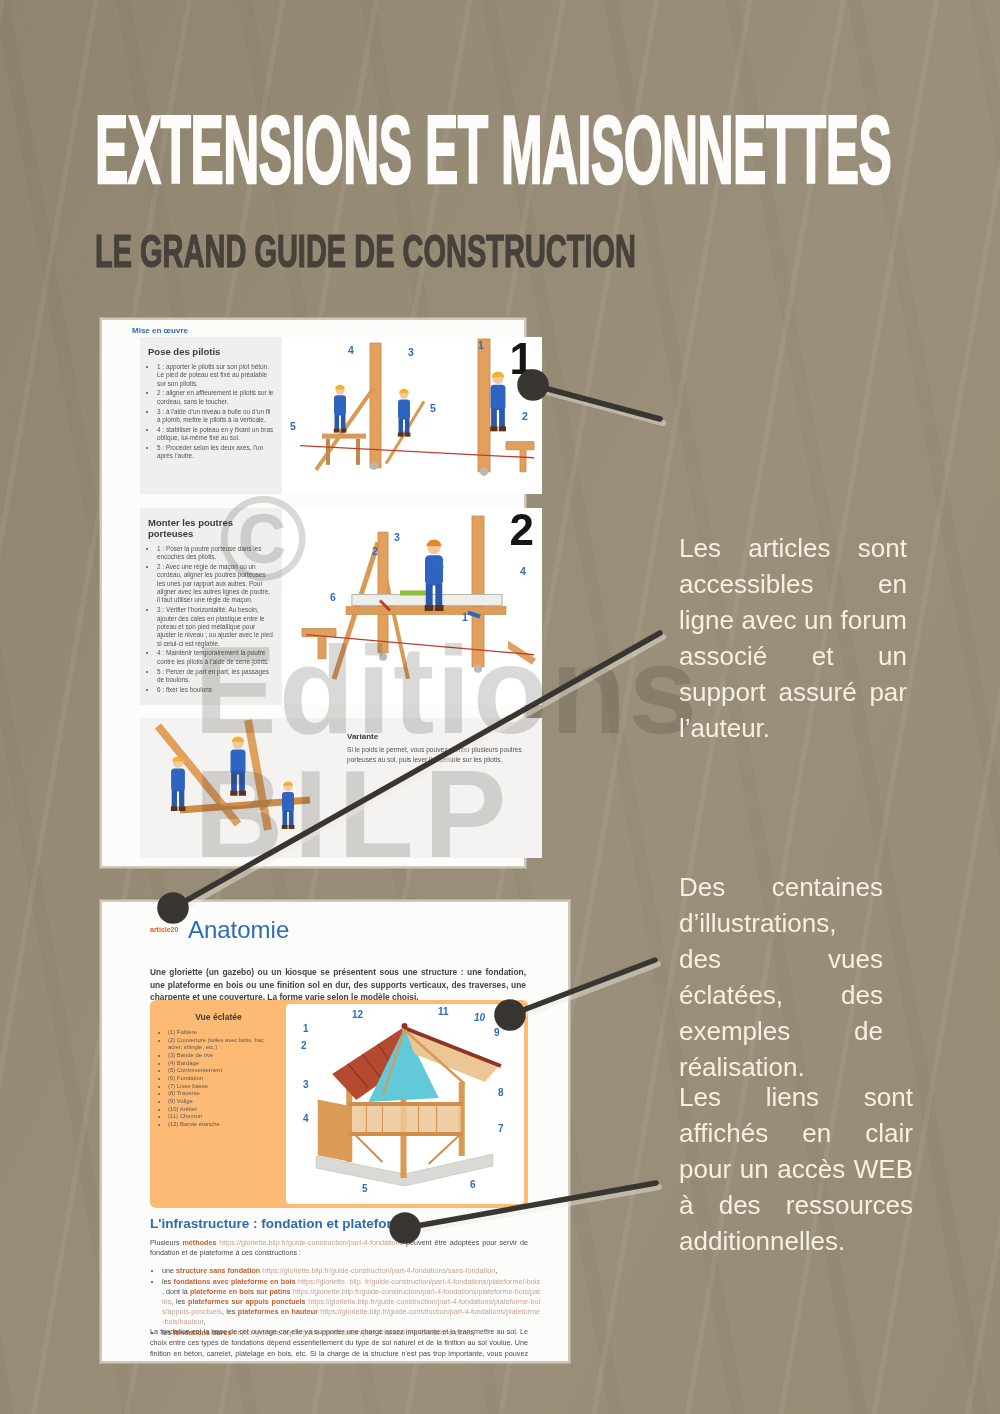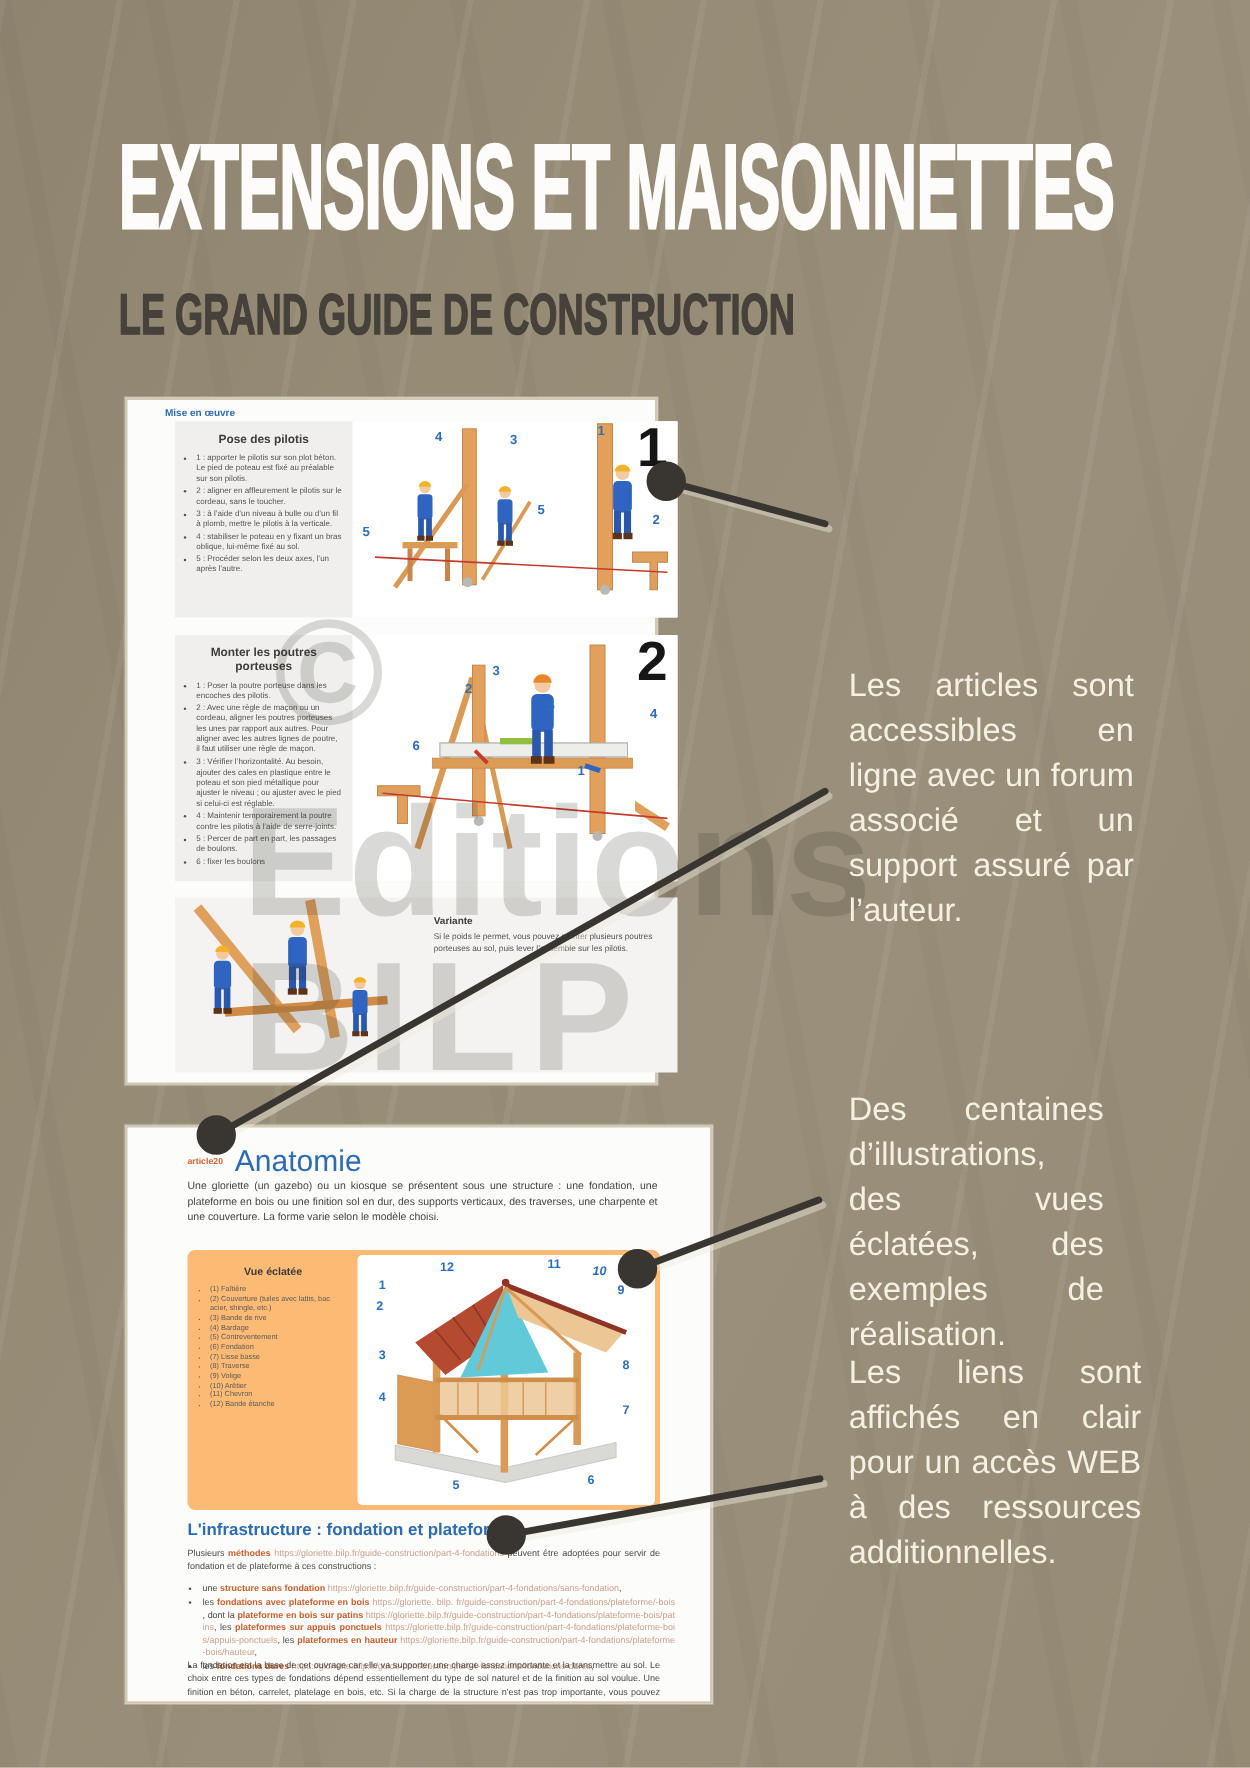--- a/index.html
+++ b/index.html
@@ -22,36 +22,36 @@
   
   .card{position:absolute;background:#fcfcfb;border:2px solid #d2c8b6;box-sizing:border-box;
         box-shadow:0 0 0 1px rgba(255,255,255,0.25);}
   #card1{left:100px;top:318px;width:426px;height:550px;}
   #card2{left:100px;top:900px;width:470px;height:463px;overflow:hidden;}
   .crumb{position:absolute;left:30px;top:6px;font-size:8px;font-weight:bold;color:#2d6cb3;}
   .panel{position:absolute;left:38px;width:402px;display:flex;background:#f0efed;}
   #panelA{top:17px;height:157px;}
   #panelB{top:188px;height:197px;}
   .txtcol{width:142px;box-sizing:border-box;padding:9px 8px 4px 8px;}
-  .ph{font-size:9.5px;font-weight:bold;color:#3e3c39;text-align:center;margin:0 0 6px 0;}
+  .ph{font-size:9.5px;font-weight:bold;color:#3e3c39;text-align:left;margin:0 0 6px 0;}
   .steps{margin:0;padding-left:9px;font-size:6.4px;line-height:1.3;color:#56544f;}
   .steps li{margin-bottom:1.5px;}
   .illus{flex:1;background:#fff;position:relative;overflow:hidden;}
   .fignum{position:absolute;color:#2e6db8;font-weight:bold;font-size:10.5px;line-height:1;}
   .bignum{position:absolute;right:8px;top:0px;font-size:44px;font-weight:bold;color:#161616;line-height:1;}
   #panelC{position:absolute;left:38px;top:398px;width:402px;height:140px;background:#f4f3f1;display:flex;}
   .illusC{width:205px;position:relative;}
   .vartxt{flex:1;padding:14px 14px 0 2px;}
   .vh{font-size:8px;font-weight:bold;color:#3e3c39;margin:0 0 4px 0;}
   .vt{font-size:6.6px;color:#55524d;line-height:1.5;margin:0;}
   
   .artrow{position:absolute;left:48px;top:14px;}
   .arttag{font-size:7px;font-weight:bold;color:#d2622a;vertical-align:6px;}
   .arttitle{font-size:24px;font-weight:normal;color:#2d6cb3;margin-left:5px;}
-  .intro{position:absolute;left:48px;top:40px;width:376px;font-size:8.4px;font-weight:normal;
+  .intro{position:absolute;left:48px;top:64px;width:376px;font-size:8.4px;font-weight:bold;
          color:#454442;text-align:justify;line-height:1.5;margin:0;}
   .expanel{position:absolute;left:48px;top:98px;width:378px;height:208px;background:#fdba74;
            border-radius:6px;display:flex;}
   .extxt{width:132px;box-sizing:border-box;padding:12px 5px 4px 10px;}
   .exh{font-size:8.5px;font-weight:bold;color:#3e3c39;text-align:center;margin:0 0 7px 0;}
   .exlist{margin:0;padding-left:8px;font-size:5.9px;line-height:1.3;color:#5d5b56;}
   .exillus{flex:1;background:#fff;margin:4px;position:relative;border-radius:4px;overflow:hidden;}
   .gz{font-size:10px;}
   .infh{position:absolute;left:48px;top:314px;font-size:13.5px;font-weight:bold;color:#2d6cb3;margin:0;}
   .infp{position:absolute;left:48px;top:336px;width:378px;font-size:7.2px;line-height:1.45;

